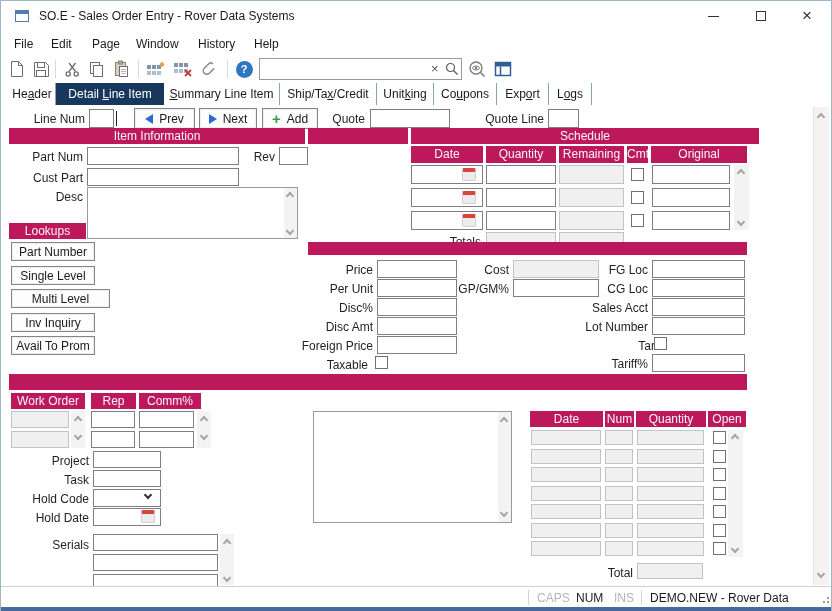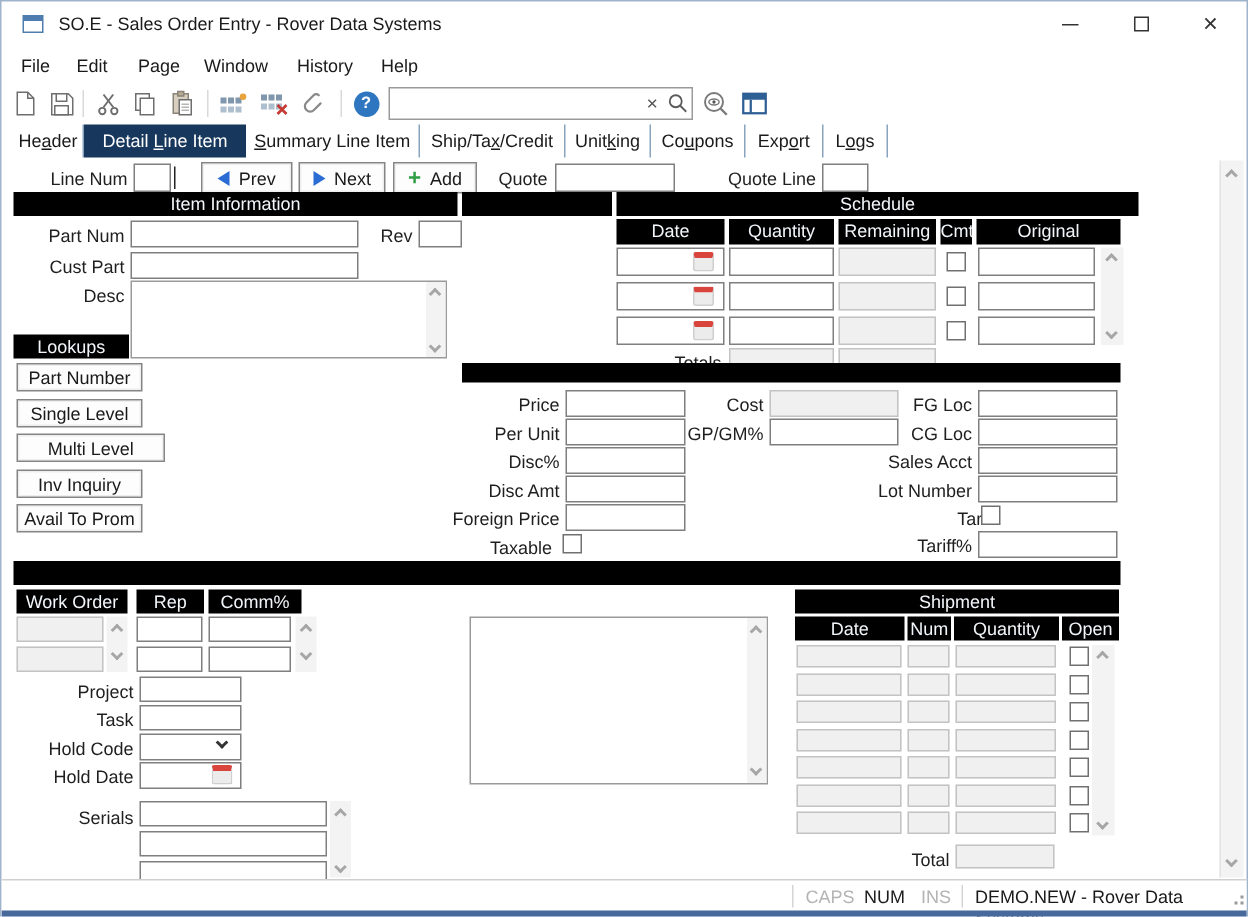--- a/index.html
+++ b/index.html
@@ -4,21 +4,21 @@
 <style>
   *{box-sizing:border-box;margin:0;padding:0}
   body{background:#e8edf2;font-family:"Liberation Sans",sans-serif}
   .win{position:relative;width:832px;height:611px;background:#fff;border:1px solid #9db4ca;
        border-bottom:none;overflow:hidden;font-size:12px;color:#1a1a1a}
   .abs{position:absolute}
   .lbl{position:absolute;text-align:right;font-size:12px;color:#1f1f1f;white-space:nowrap}
   .fld{position:absolute;border:1px solid #7f7f7f;background:#fff;height:18px;
        font:12px "Liberation Sans",sans-serif;padding:0 3px}
   .fld.dis{background:#f0f0f0;border-color:#c3c3c3}
-  .hdr{position:absolute;background:#000000;color:#f2f6fa;text-align:center;font-size:12px;
+  .hdr{position:absolute;background:#be185d;color:#f2f6fa;text-align:center;font-size:12px;
        height:16px;line-height:16px;overflow:hidden;white-space:nowrap}
   .btn{position:absolute;background:#fdfdfd;border:1px solid #858585;display:flex;align-items:center;
        justify-content:center;gap:6px;font-size:12px;cursor:default;box-shadow:0 0 0 1px #eee inset}
   .cb{position:absolute;width:13px;height:13px;background:#fff;border:1px solid #707070}
   .track{position:absolute;background:#f3f3f3}
   .chev{position:absolute;width:6px;height:6px;border-left:2px solid #a6a6a6;border-top:2px solid #a6a6a6}
   .chev.up{transform:rotate(45deg)}
   .chev.dn{transform:rotate(225deg)}
   .cal{position:absolute;width:14px;height:13px;background:#ececec;border:1px solid #cfcfcf;
        border-top:4px solid #d9453c;border-radius:2px}
@@ -317,21 +317,20 @@
   <input class="fld" style="left: 92px; top: 573px; width: 125px; height: 17px;">
   <div class="track" style="left:219px;top:533px;width:14px;height:51px"></div>
   <span class="chev up" style="left:223px;top:539px"></span>
   <span class="chev dn" style="left:223px;top:574px"></span>
 
   <div class="fld" style="left:312px;top:410px;width:199px;height:112px;border-color:#9a9a9a"></div>
   <div class="track" style="left:497px;top:411px;width:13px;height:110px"></div>
   <span class="chev up" style="left:500px;top:417px"></span>
   <span class="chev dn" style="left:500px;top:509px"></span>
 
-  <div class="hdr" style="left:529px;top:392px;width:216px">Shipment</div>
   <div class="hdr" style="left:529px;top:410px;width:73px;height:16px">Date</div>
   <div class="hdr" style="left:604px;top:410px;width:29px;height:16px">Num</div>
   <div class="hdr" style="left:635px;top:410px;width:70px;height:16px">Quantity</div>
   <div class="hdr" style="left:707px;top:410px;width:38px;height:16px">Open</div>
 
   <div class="fld dis" style="left:530px;top:429px;width:70px;height:15px"></div>
   <div class="fld dis" style="left:604px;top:429px;width:28px;height:15px"></div>
   <div class="fld dis" style="left:636px;top:429px;width:67px;height:15px"></div>
   <div class="cb" style="left:712px;top:430px"></div>
 

